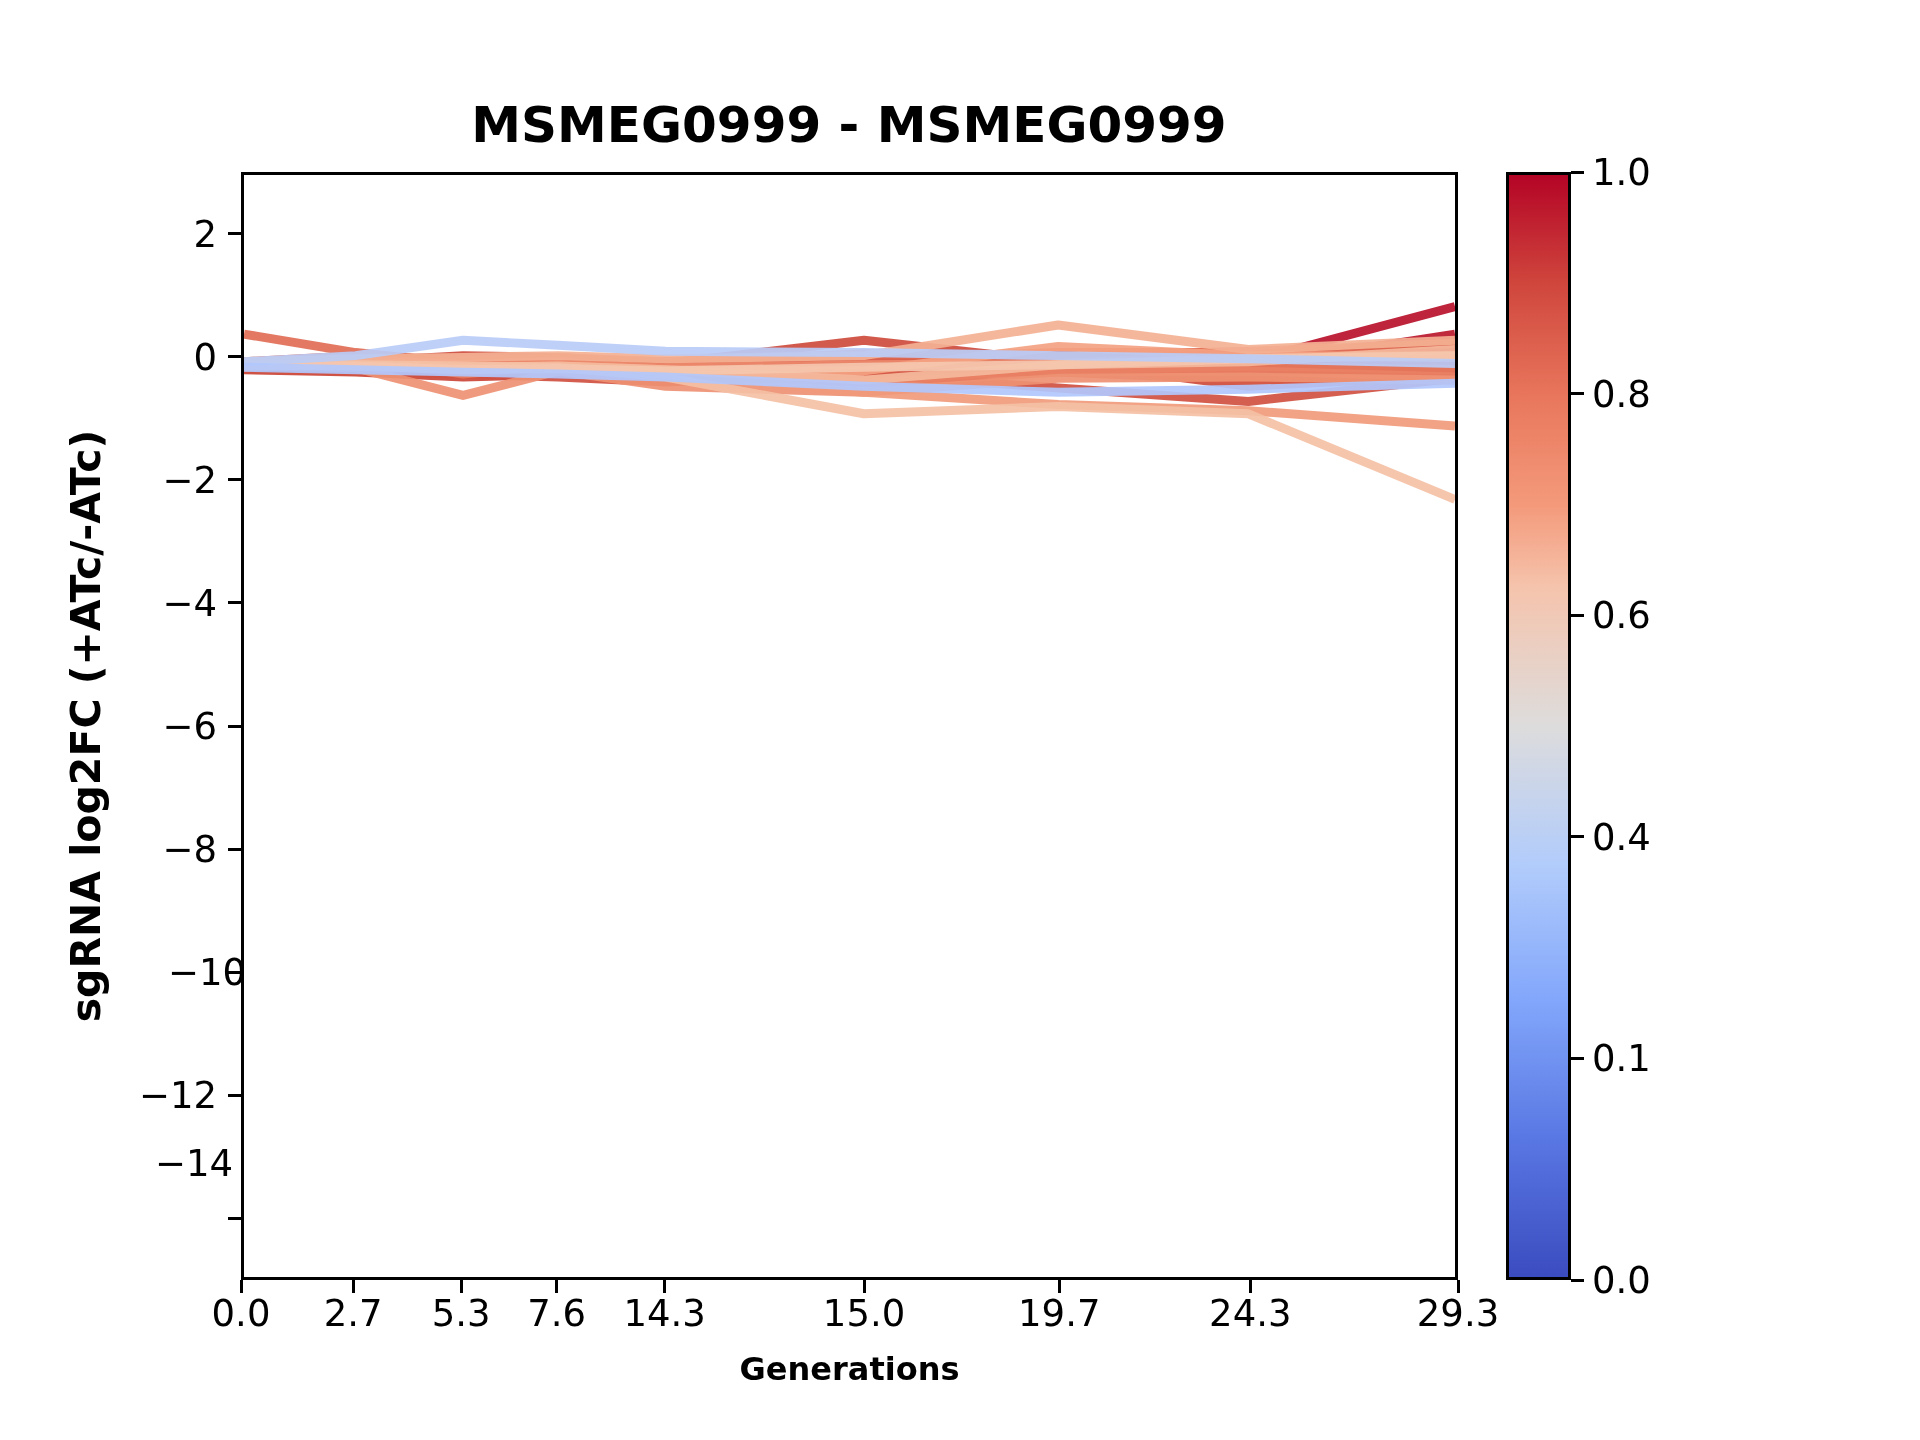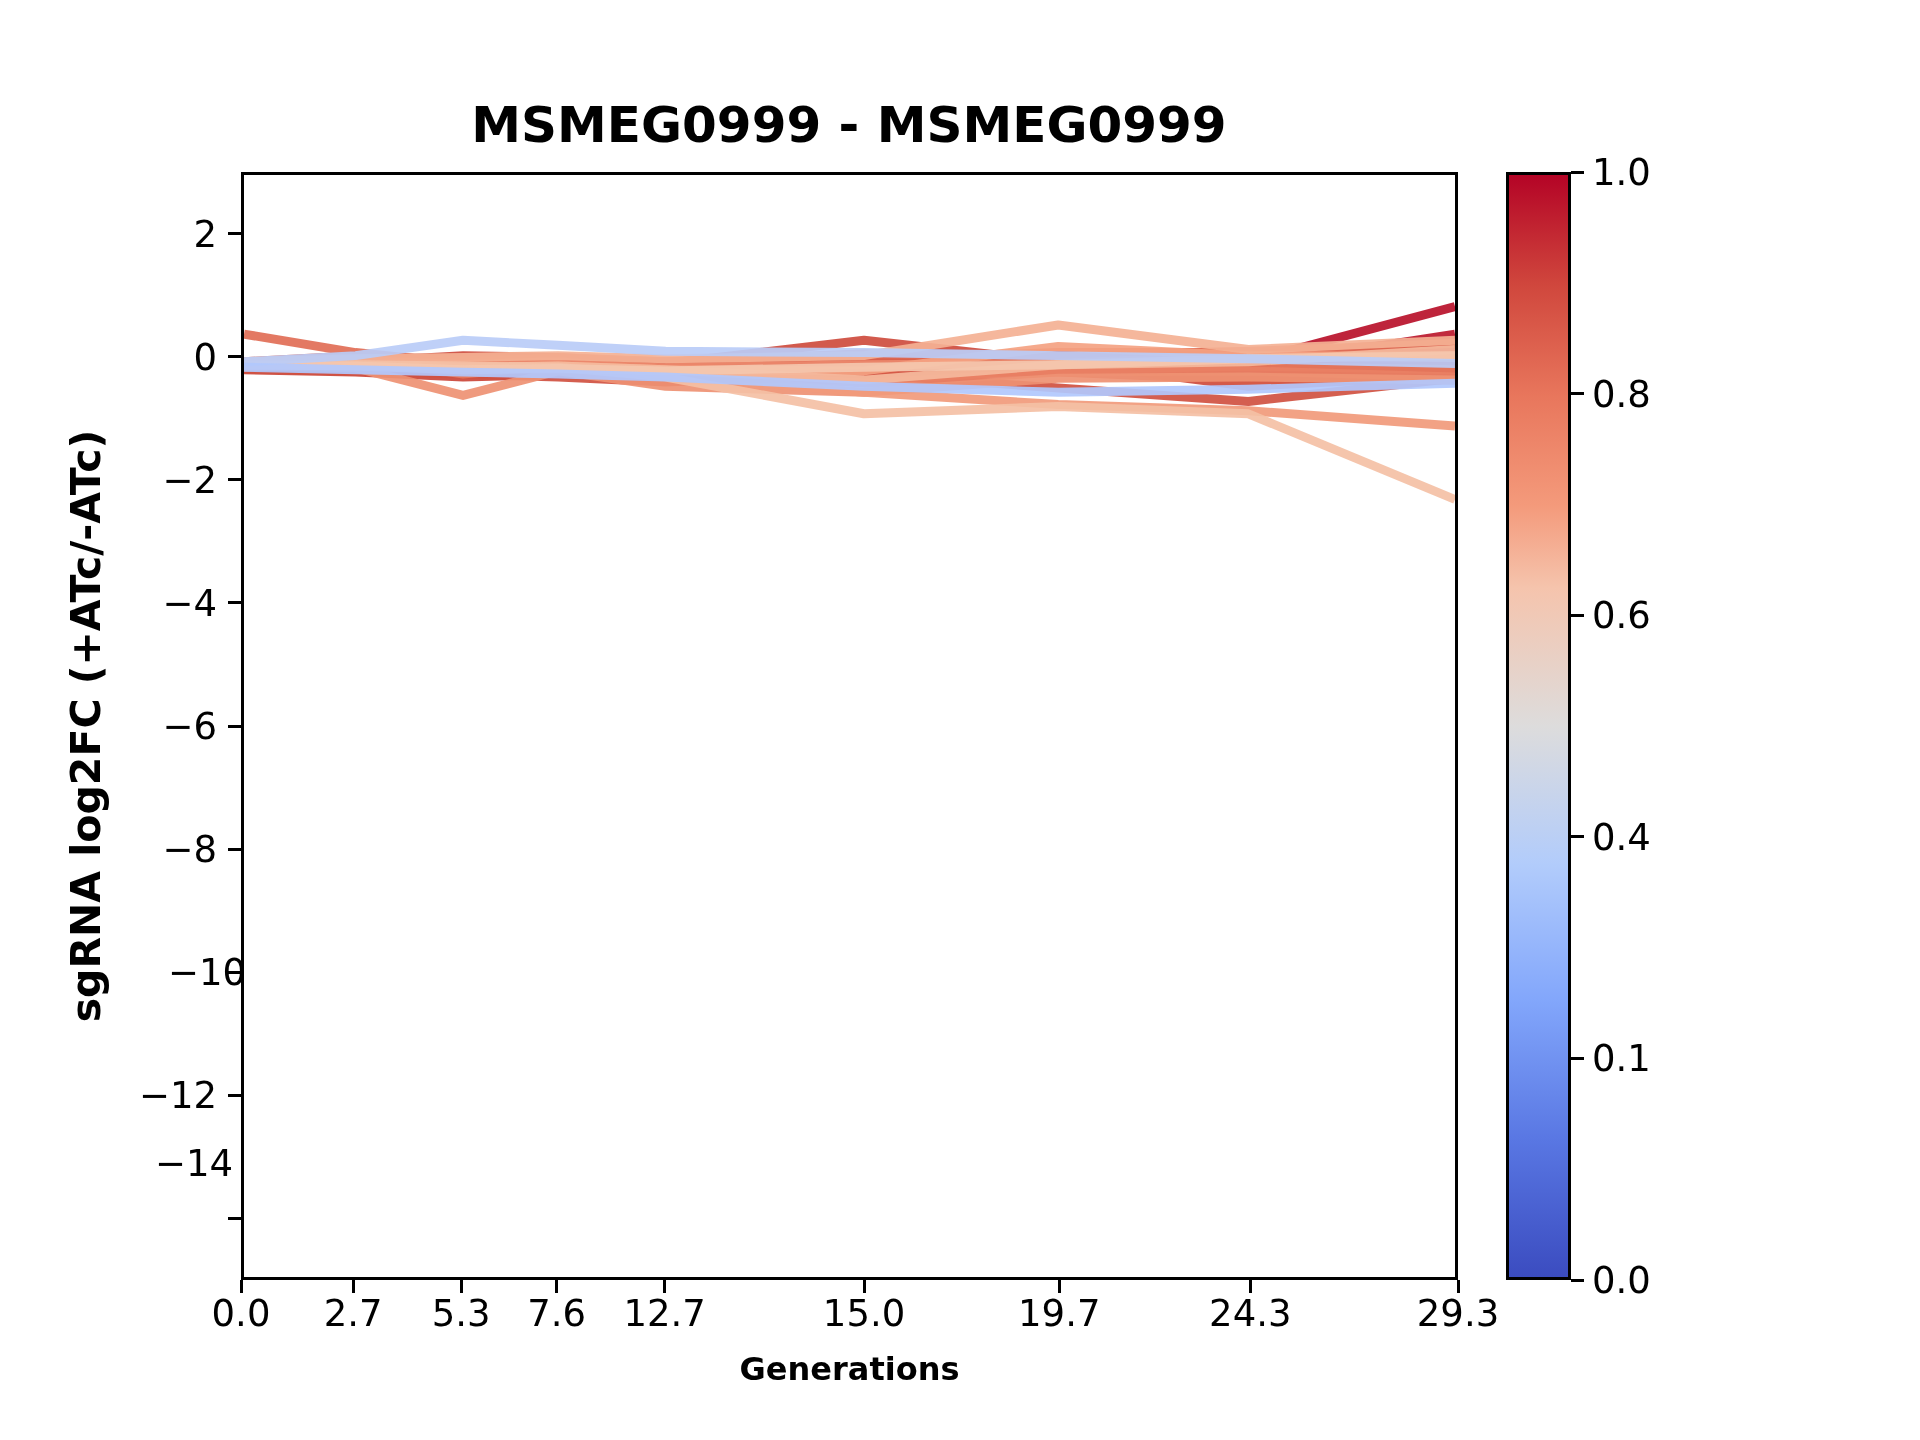--- a/index.html
+++ b/index.html
@@ -215,21 +215,21 @@
   <div id="xtick-group">
       <div class="xtick-mark" style="left: 239.5px;"></div>
       <div class="xtick-label" style="left: 241px;">0.0</div>
       <div class="xtick-mark" style="left: 351.647px;"></div>
       <div class="xtick-label" style="left: 353.147px;">2.7</div>
       <div class="xtick-mark" style="left: 459.64px;"></div>
       <div class="xtick-label" style="left: 461.14px;">5.3</div>
       <div class="xtick-mark" style="left: 555.172px;"></div>
       <div class="xtick-label" style="left: 556.672px;">7.6</div>
       <div class="xtick-mark" style="left: 663.166px;"></div>
-      <div class="xtick-label" style="left: 664.666px;">12.7</div>
+      <div class="xtick-label" style="left: 664.666px;">14.3</div>
       <div class="xtick-mark" style="left: 862.538px;"></div>
       <div class="xtick-label" style="left: 864.038px;">15.0</div>
       <div class="xtick-mark" style="left: 1057.76px;"></div>
       <div class="xtick-label" style="left: 1059.26px;">19.7</div>
       <div class="xtick-mark" style="left: 1248.82px;"></div>
       <div class="xtick-label" style="left: 1250.32px;">24.3</div>
       <div class="xtick-mark" style="left: 1456.5px;"></div>
       <div class="xtick-label" style="left: 1458px;">29.3</div>
     </div>
 

